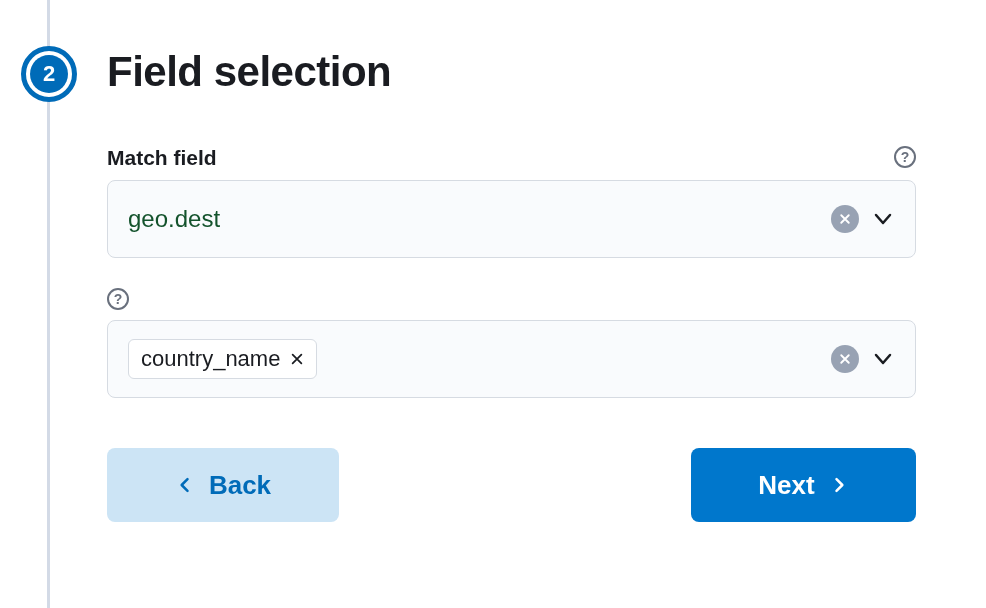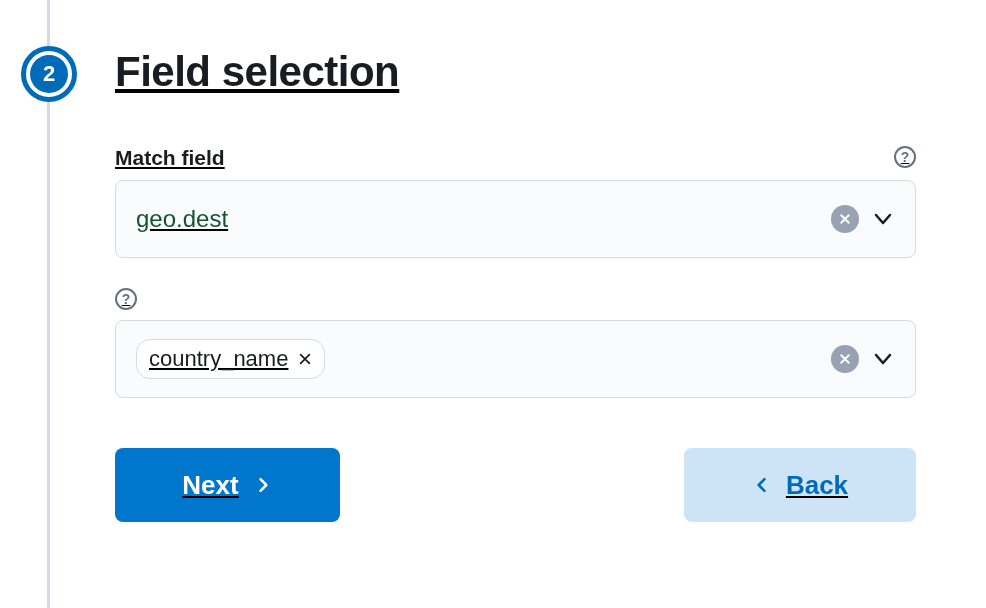--- a/index.html
+++ b/index.html
@@ -41,24 +41,23 @@
       align-items: center;
       justify-content: center;
     }
     .step-number {
       color: #fff;
       font-size: 22px;
       font-weight: 600;
     }
     .content {
       position: absolute;
-      left: 115px;
+      left: 107px;
       top: 48px;
       right: 70px;
-      text-decoration: underline;
     }
     .title {
       font-size: 42px;
       font-weight: 700;
       color: #1a1c21;
       letter-spacing: -0.5px;
       margin-bottom: 50px;
     }
     .field-group {
       margin-bottom: 30px;
@@ -121,21 +120,21 @@
       align-items: center;
       justify-content: center;
       flex-shrink: 0;
     }
     .chevron-down svg { width: 24px; height: 24px; }
     .chip {
       display: inline-flex;
       align-items: center;
       padding: 6px 12px;
       border: 1px solid #d6dbe2;
-      border-radius: 14px;
+      border-radius: 6px;
       background: #fff;
       font-size: 22px;
       font-weight: 400;
       color: #1a1c21;
     }
     .chip-remove {
       margin-left: 10px;
       cursor: pointer;
       display: flex;
       align-items: center;
@@ -226,26 +225,26 @@
       </span>
       <span class="chevron-down">
         <svg viewBox="0 0 24 24">
             <path d="M5 8 L12 16 L19 8" stroke="#1a1c21" stroke-width="2.5" fill="none" stroke-linecap="round" stroke-linejoin="round"></path>
           </svg>
       </span>
     </div>
   </div>
 
   <div class="button-row">
+    <button class="btn btn-back">
+      <svg viewBox="0 0 24 24">
+          <path d="M15 5 L8 12 L15 19" stroke="#006bb8" stroke-width="3" fill="none" stroke-linecap="round" stroke-linejoin="round"></path>
+        </svg>
+      <span>Back</span>
+    </button>
     <button class="btn btn-next">
       <span>Next</span>
       <svg viewBox="0 0 24 24">
           <path d="M9 5 L16 12 L9 19" stroke="#fff" stroke-width="3" fill="none" stroke-linecap="round" stroke-linejoin="round"></path>
         </svg>
     </button>
-    <button class="btn btn-back">
-      <svg viewBox="0 0 24 24">
-          <path d="M15 5 L8 12 L15 19" stroke="#006bb8" stroke-width="3" fill="none" stroke-linecap="round" stroke-linejoin="round"></path>
-        </svg>
-      <span>Back</span>
-    </button>
   </div>
 </div>
 
 </body></html>

